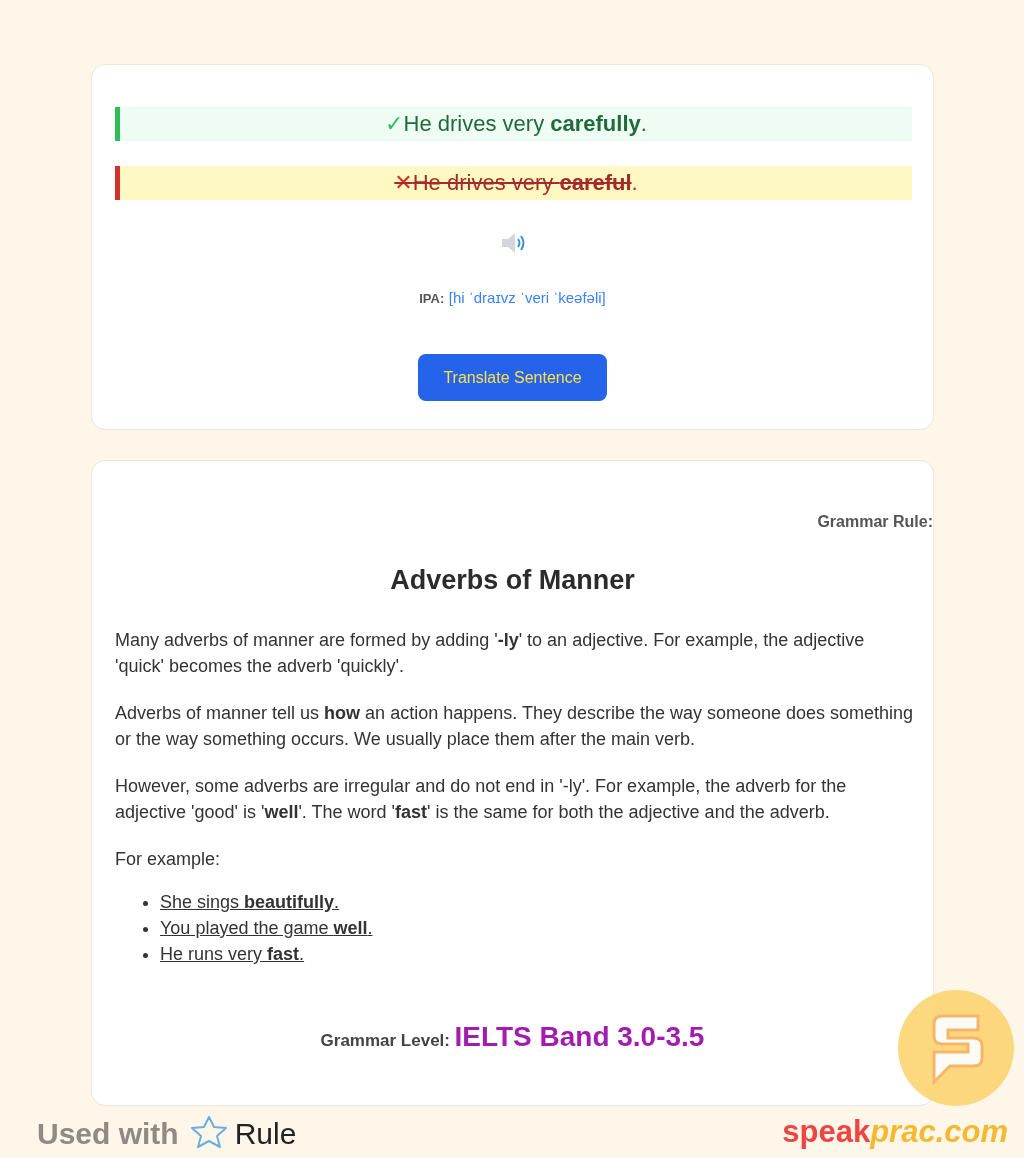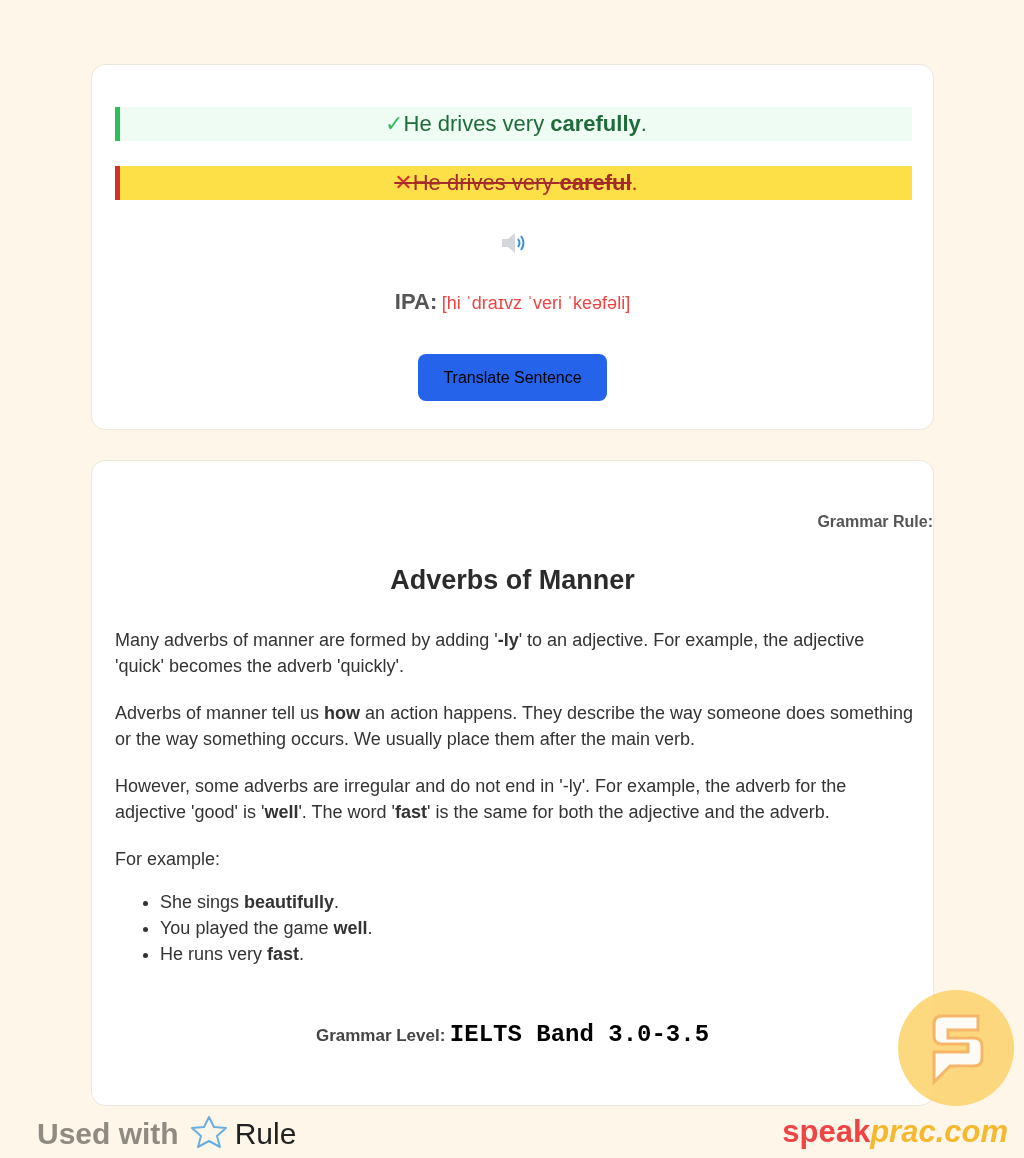--- a/index.html
+++ b/index.html
@@ -35,50 +35,50 @@
   }
   .sent-correct {
     top: 42px;
     background: #effcf4;
     border-left: 5px solid #2ebd5b;
     color: #1f6b3a;
   }
   .sent-correct .mark { color: #2ebd5b; }
   .sent-wrong {
     top: 101px;
-    background: #fde047;
+    background: #fef9c3;
     border-left: 5px solid #d32f2f;
     color: #a52a2a;
   }
   .sent-wrong .strike { text-decoration: line-through; text-decoration-color: #a52a2a; }
   .sent-wrong .mark { color: #d32f2f; }
   b { font-weight: bold; }
 
   .speaker {
     position: absolute;
     left: 408px; top: 166px;
     width: 28px; height: 24px;
     cursor: pointer;
   }
   .ipa-row {
     position: absolute;
     left: 0; width: 100%;
     top: 224px;
     text-align: center;
     font-family: "Liberation Sans", sans-serif;
   }
-  .ipa-label { font-size: 22px; font-weight: bold; color: #555; }
-  .ipa-value { font-size: 18px; color: #ef4444; }
+  .ipa-label { font-size: 13px; font-weight: bold; color: #555; }
+  .ipa-value { font-size: 15px; color: #3b82f6; }
 
   .translate-btn {
     position: absolute;
     left: 326px; top: 289px;
     width: 189px; height: 47px;
     background: #2563eb;
-    color: #000000;
+    color: #fde047;
     border: none;
     border-radius: 8px;
     font-size: 16px;
     font-family: "Liberation Sans", sans-serif;
     cursor: pointer;
   }
 
   .g-label {
     position: absolute; left: 0; width: 100%;
     top: 52px;
@@ -96,30 +96,30 @@
   .g-body {
     position: absolute;
     left: 23px; width: 800px;
     top: 166px;
     font-size: 18px;
     line-height: 26px;
     color: #333;
     font-family: "Liberation Sans", sans-serif;
   }
   .g-body p { margin-bottom: 21px; }
-  .g-body ul { margin-left: 45px; margin-top: -4px; }
+  .g-body ul { margin-left: 45px; margin-top: -4px; text-decoration: underline; }
   .g-body li { line-height: 26px; }
   .g-level {
     position: absolute; left: 0; width: 100%;
     top: 560px;
     text-align: center;
     font-family: "Liberation Sans", sans-serif;
   }
   .g-level-label { font-size: 17px; font-weight: bold; color: #444; }
-  .g-level-value { font-size: 24px; font-weight: bold; color: #000000; font-family: Liberation Mono, monospace; }
+  .g-level-value { font-size: 28px; font-weight: bold; color: #a21caf; }
 
   .logo-circle {
     position: absolute;
     left: 898px; top: 990px;
     width: 116px; height: 116px;
     border-radius: 50%;
     background: #fcd574;
     opacity: 0.92;
   }
   .logo-circle svg { position: absolute; left: 26px; top: 20px; }

